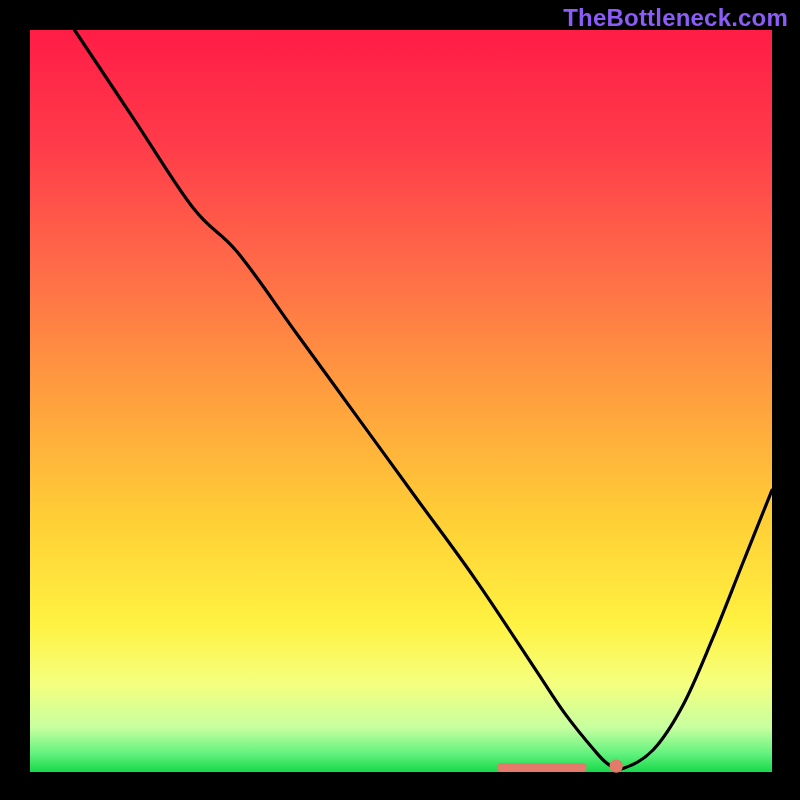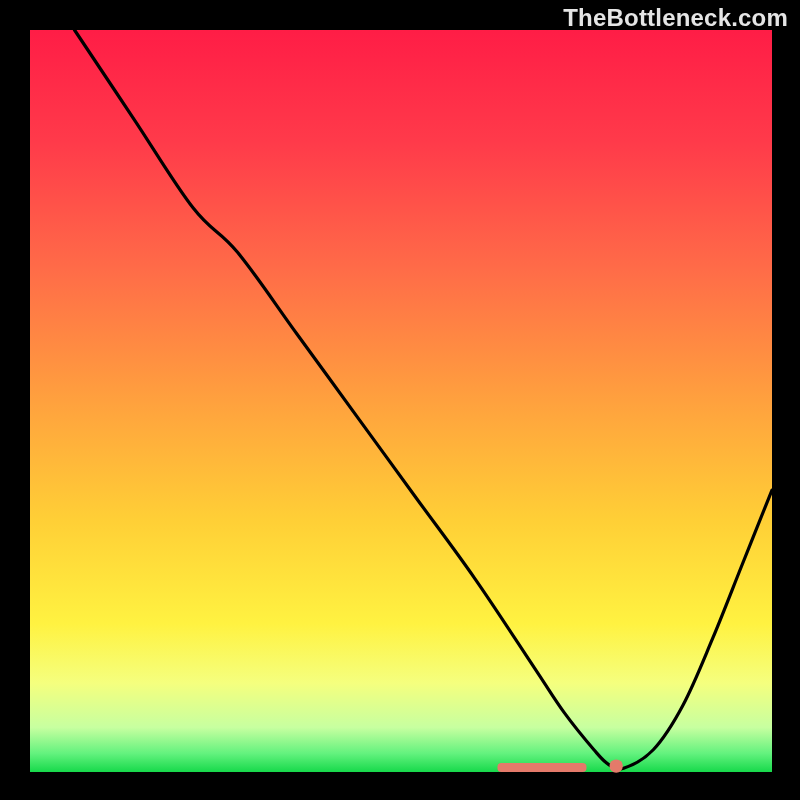--- a/index.html
+++ b/index.html
@@ -15,21 +15,21 @@
     width: 800px;
     height: 800px;
   }
   .watermark {
     position: absolute;
     top: 4px;
     right: 12px;
     font-family: Arial, Helvetica, sans-serif;
     font-size: 24px;
     font-weight: 600;
-    color: #e5e5e5;
+    color: #8b5cf6;
     letter-spacing: 0.2px;
   }
   svg.plot {
     position: absolute;
     left: 0;
     top: 0;
     width: 800px;
     height: 800px;
   }
   .curve {

